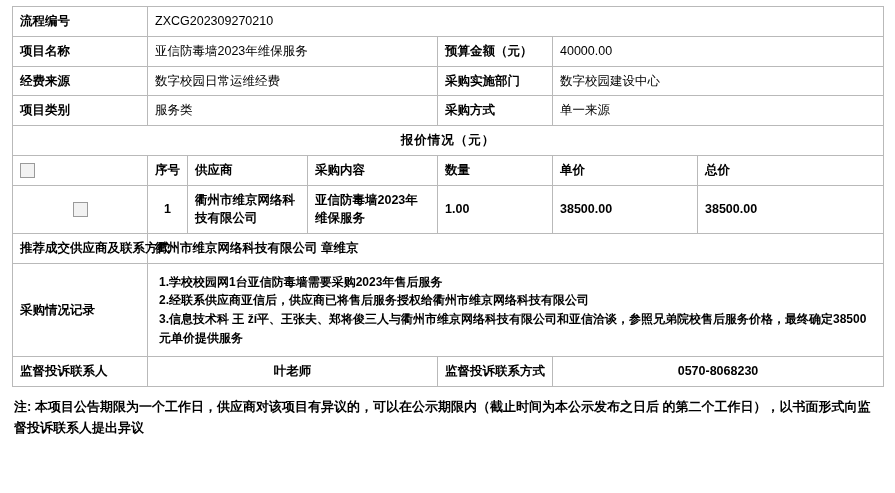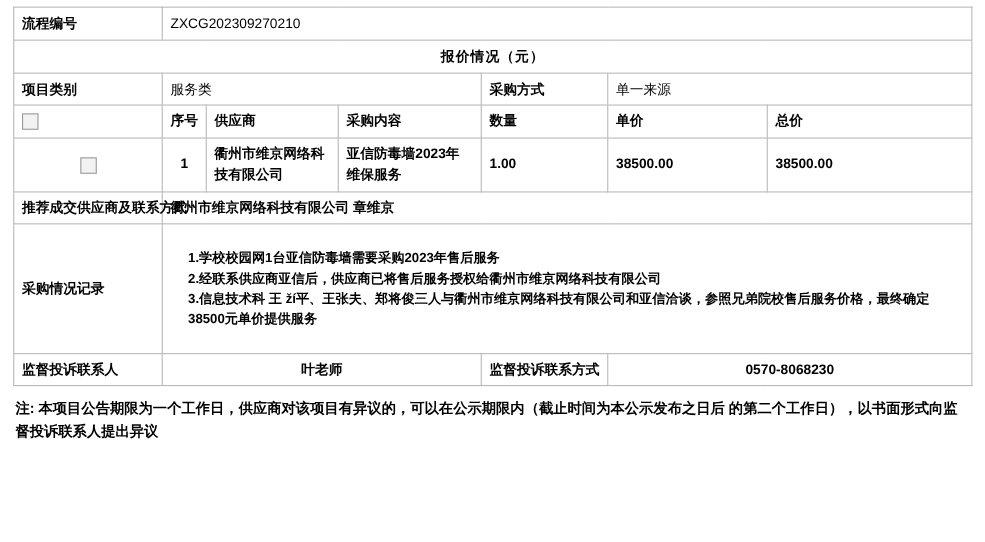--- a/index.html
+++ b/index.html
@@ -61,21 +61,21 @@
   }
   .cb {
     width: 13px;
     height: 13px;
     border: 1px solid #9a9a9a;
     background: #f2f2f2;
     display: inline-block;
     vertical-align: middle;
   }
   .record-list {
-    margin: 16px;
+    margin: 4px;
     padding: 0;
     list-style: none;
     font-weight: bold;
     font-size: 12px;
     line-height: 1.55;
   }
   .record-list li {
     margin: 0;
     padding: 0;
   }
@@ -103,27 +103,39 @@
       <col style="width:115px">
       <col style="width:145px">
       <col style="width:186px">
     </colgroup>
     <tbody>
       <tr>
         <td class="label">流程编号</td>
         <td class="value" colspan="6">ZXCG202309270210</td>
       </tr>
       <tr>
-        <td class="section-title" colspan="7">报价情况（元）</td>
+        <td class="label">项目名称</td>
+        <td class="value" colspan="3">亚信防毒墙2023年维保服务</td>
+        <td class="label">预算金额（元）</td>
+        <td class="value" colspan="2">40000.00</td>
+      </tr>
+      <tr>
+        <td class="label">经费来源</td>
+        <td class="value" colspan="3">数字校园日常运维经费</td>
+        <td class="label">采购实施部门</td>
+        <td class="value" colspan="2">数字校园建设中心</td>
       </tr>
       <tr>
         <td class="label">项目类别</td>
         <td class="value" colspan="3">服务类</td>
         <td class="label">采购方式</td>
         <td class="value" colspan="2">单一来源</td>
+      </tr>
+      <tr>
+        <td class="section-title" colspan="7">报价情况（元）</td>
       </tr>
       <tr>
         <td class="colhead">
           <span class="cb"></span>
         </td>
         <td class="colhead">序号</td>
         <td class="colhead">供应商</td>
         <td class="colhead">采购内容</td>
         <td class="colhead">数量</td>
         <td class="colhead">单价</td>

